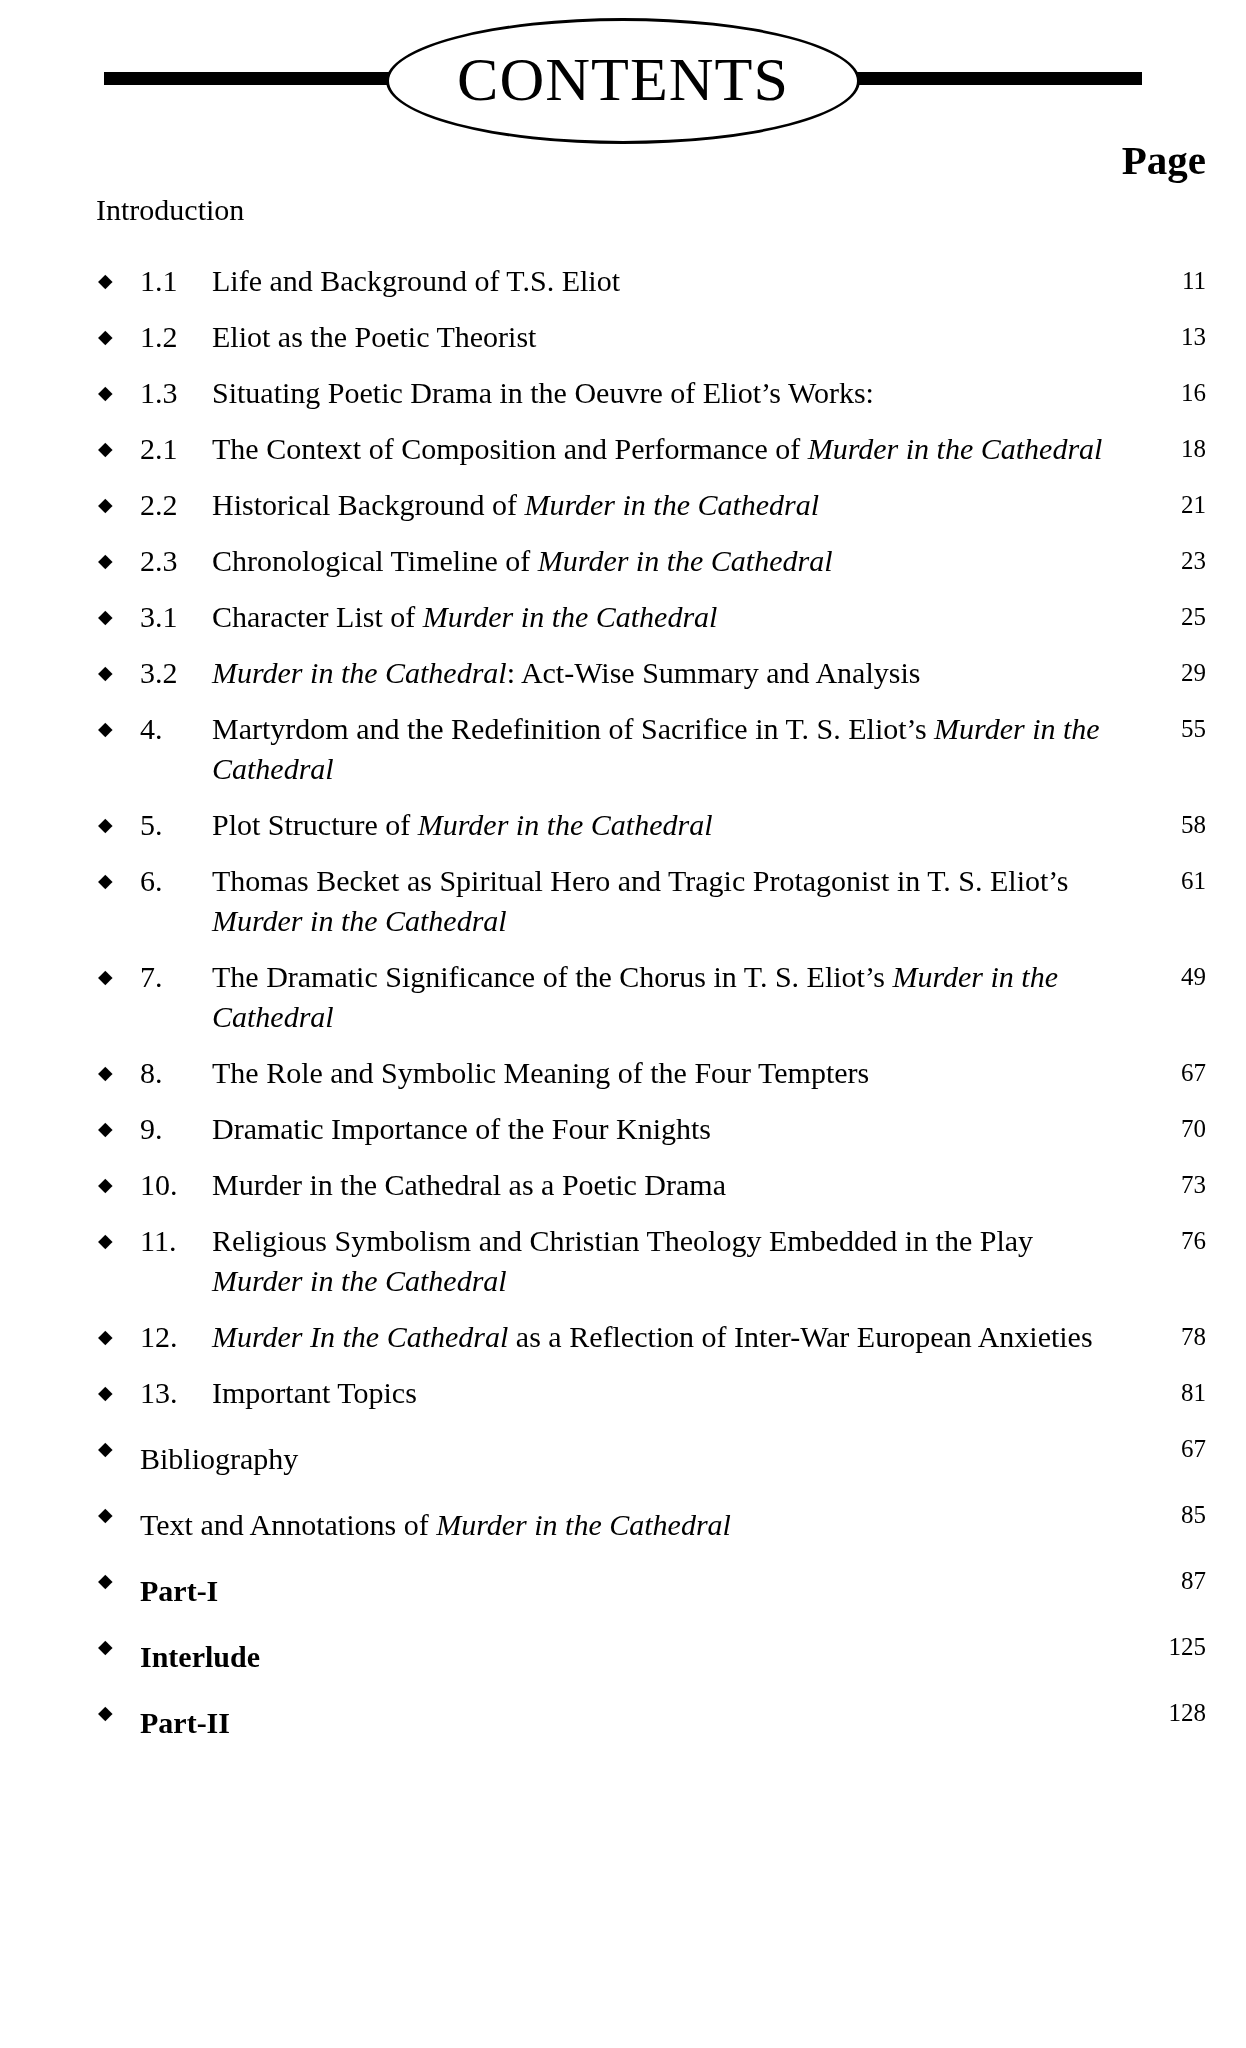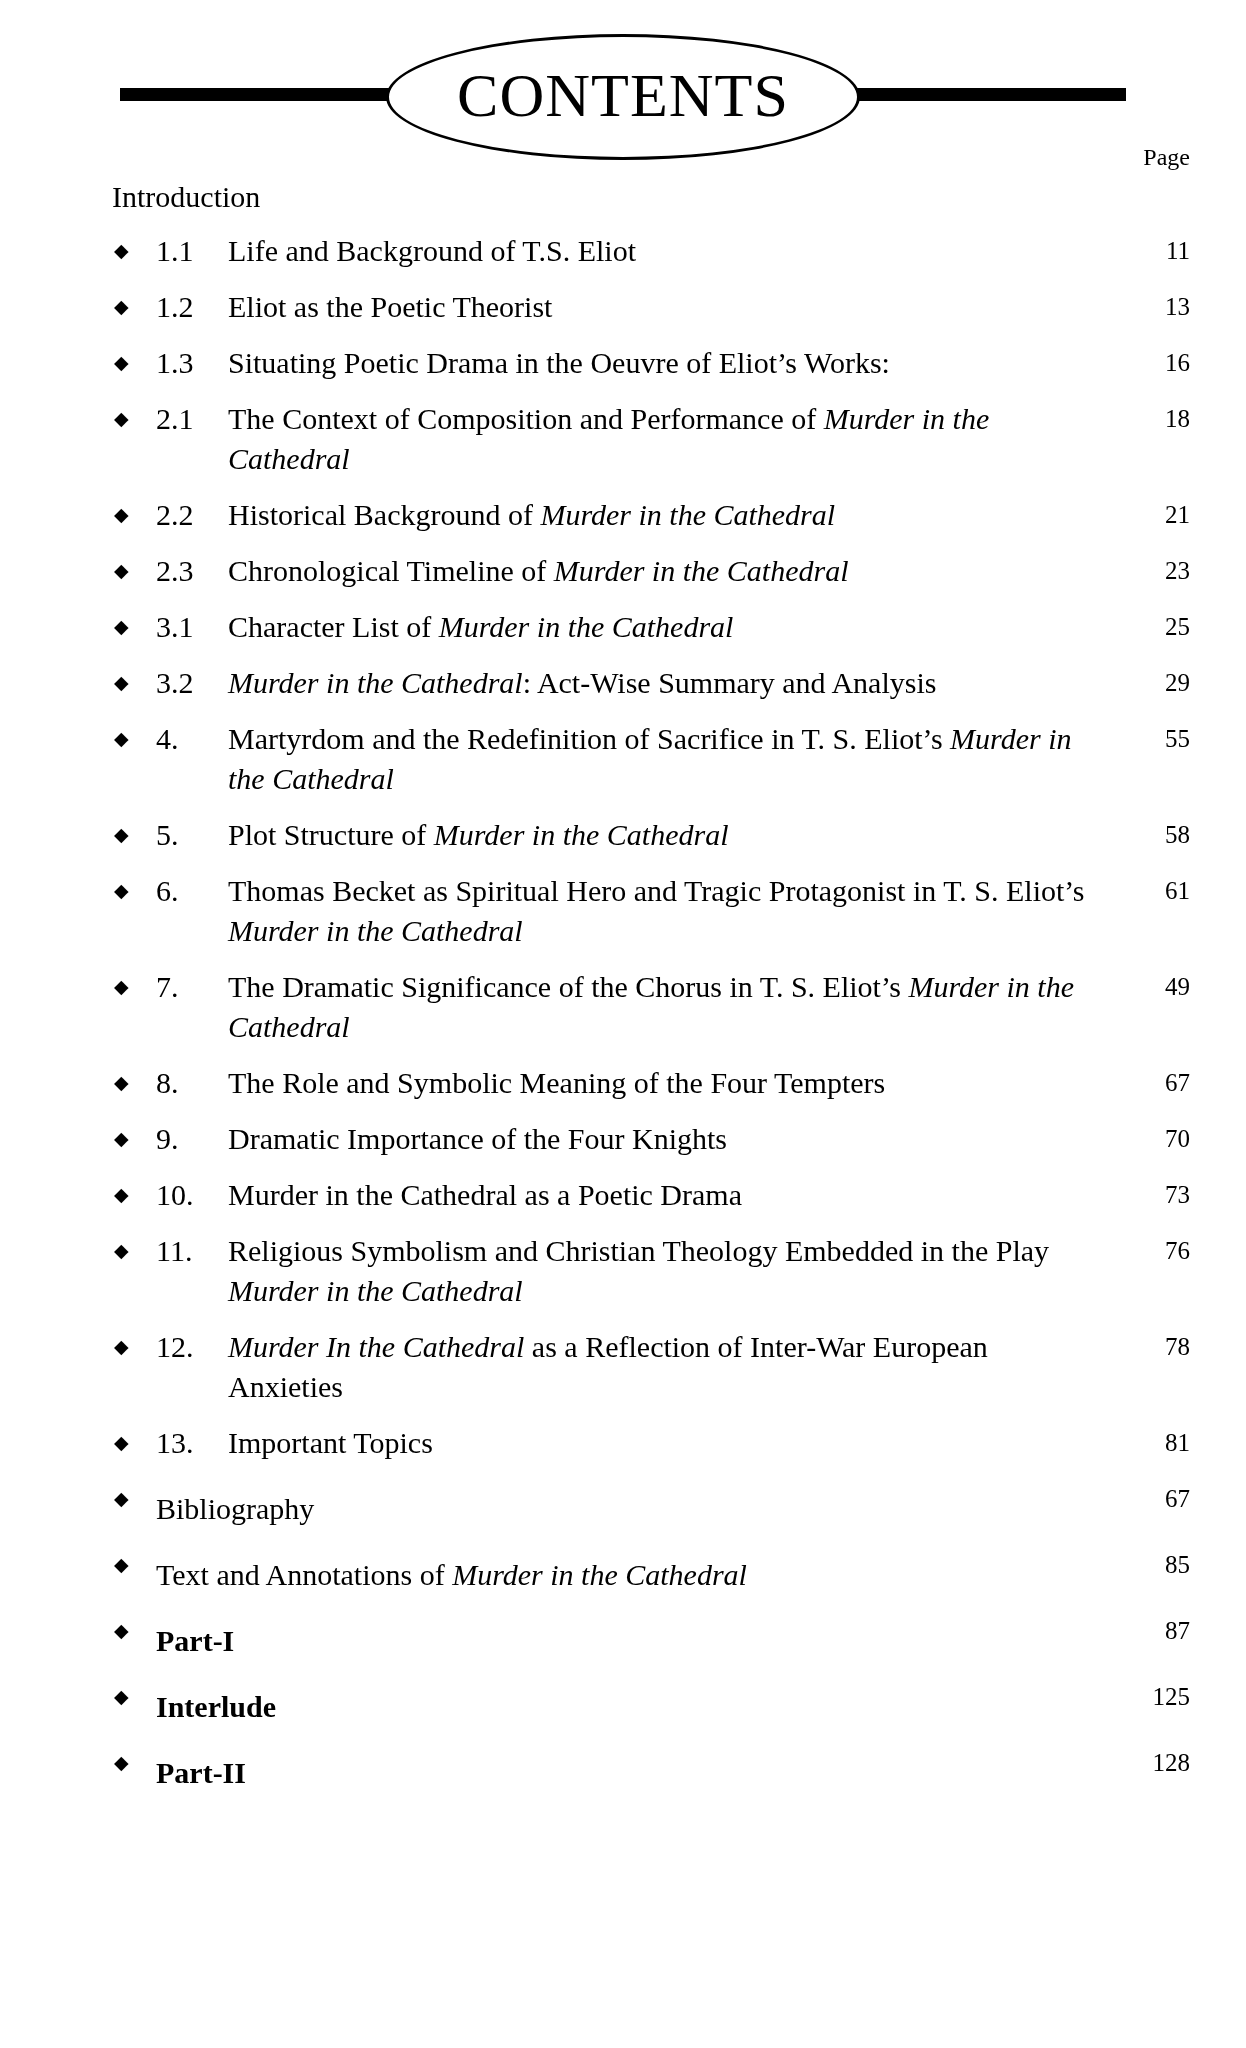--- a/index.html
+++ b/index.html
@@ -15,21 +15,21 @@
     color: #000000;
     overflow: hidden;
     position: relative;
   }
 
   .page {
     position: relative;
     width: 1246px;
     height: 2048px;
     box-sizing: border-box;
-    padding: 16px;
+    padding: 0;
   }
 
   
   .banner {
     position: relative;
     height: 128px;
     margin: 0;
   }
   .banner-rule {
     position: absolute;
@@ -60,24 +60,24 @@
     line-height: 1;
     letter-spacing: 1px;
     font-weight: 400;
     white-space: nowrap;
     transform: translateY(-2px);
   }
 
   
   .page-header {
     text-align: right;
-    font-weight: normal;
-    font-size: 24px;
+    font-weight: bold;
+    font-size: 41px;
     padding-right: 40px;
-    margin-top: 0;
+    margin-top: 8px;
     margin-bottom: 6px;
   }
 
   
   .toc {
     padding: 0 40px 0 96px;
   }
 
   .toc-row {
     display: flex;
@@ -123,21 +123,21 @@
   }
 
   
   .toc-row.nonum .label { margin-left: 0; margin-top: 10px; }
 
   
   .intro-row {
     padding: 0 40px 0 96px;
     font-size: 30px;
     line-height: 40px;
-    margin-bottom: 14px;
+    margin-bottom: 31px;
     margin-top: 2px;
   }
 </style>
 </head>
 <body>
 
 <div class="page">
 
   <div class="banner">
     <div class="banner-rule left"></div>

